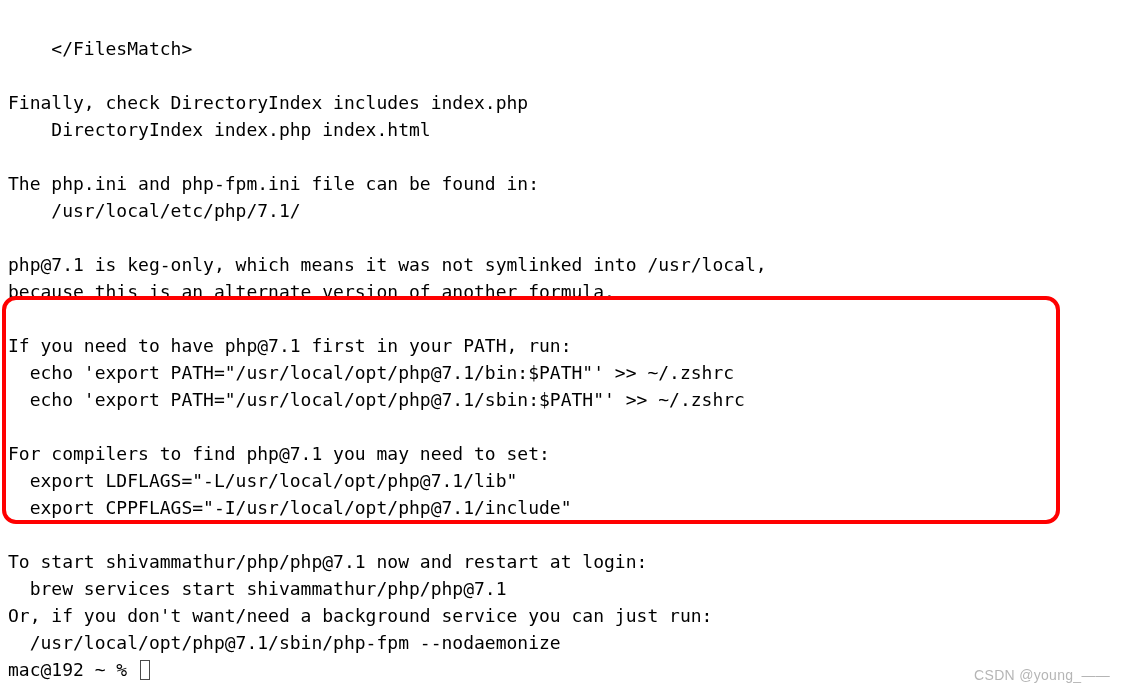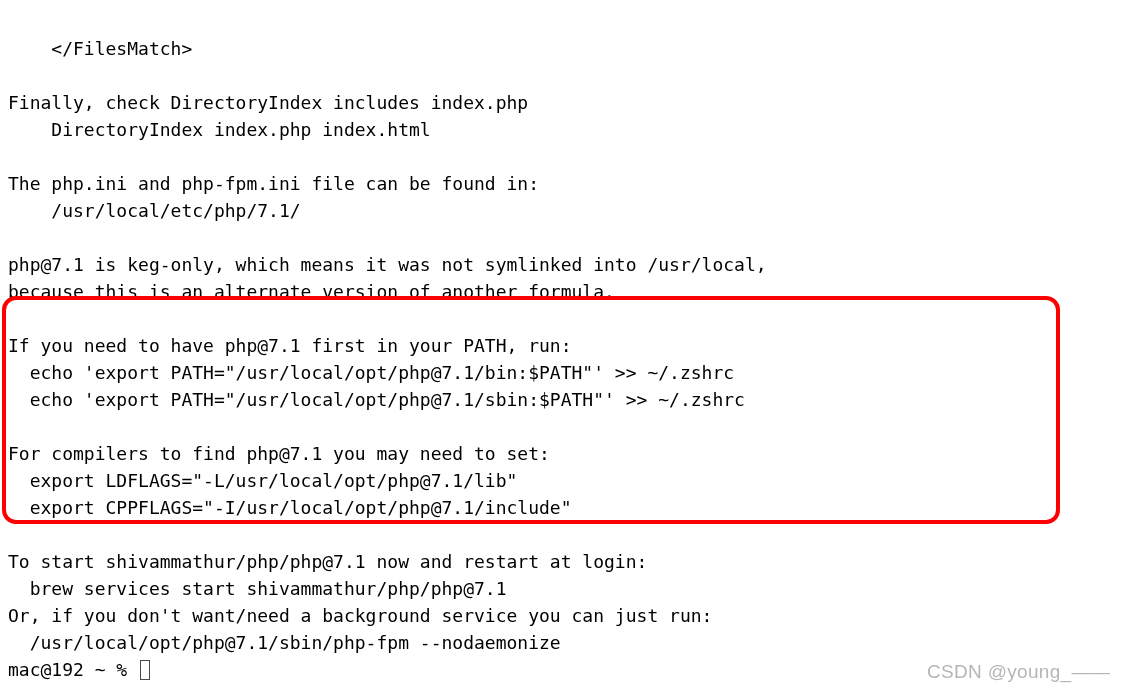--- a/index.html
+++ b/index.html
@@ -43,21 +43,21 @@
       border: 1.5px solid #4a4a4a;
       vertical-align: text-bottom;
       margin-left: 2px;
     }
     .watermark {
       position: absolute;
       bottom: 6px;
       right: 18px;
       color: rgba(120, 120, 120, 0.55);
       font-family: -apple-system, BlinkMacSystemFont, "Segoe UI", sans-serif;
-      font-size: 19px;
+      font-size: 14px;
       letter-spacing: 0.3px;
     }
   </style>
 </head>
 <body>
 
 <div class="terminal-content">
 <span>    &lt;/FilesMatch&gt;</span>
 <span></span>
 <span>Finally, check DirectoryIndex includes index.php</span>

